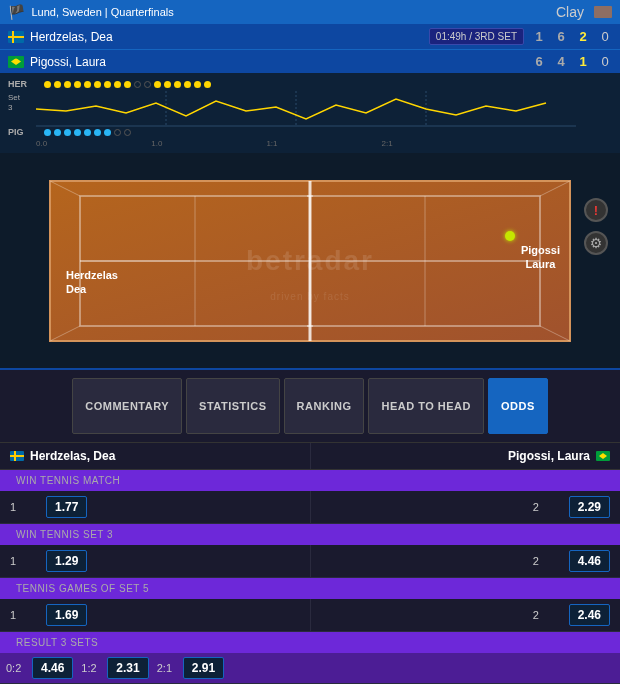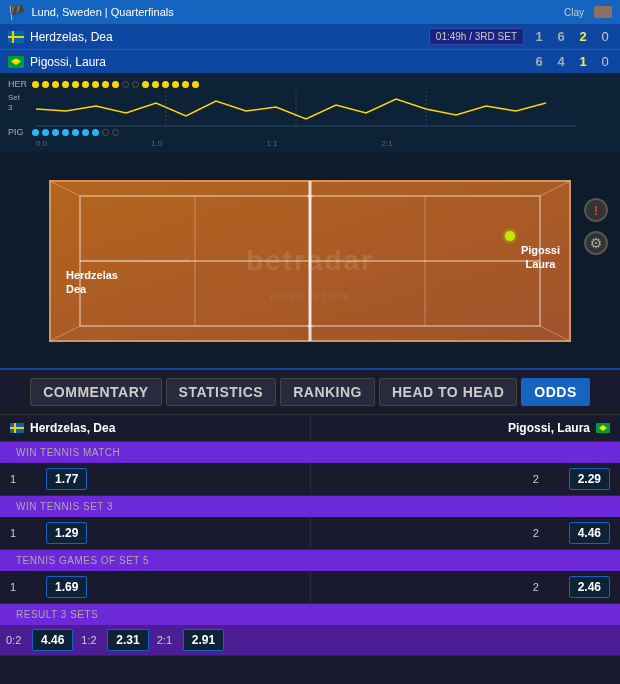--- a/index.html
+++ b/index.html
@@ -120,22 +120,23 @@
       position: relative;
     }
     .chart-row {
       display: flex;
       align-items: center;
       margin-bottom: 2px;
     }
     .chart-label {
       font-size: 9px;
       color: #aaa;
-      width: 24px;
+      width: 36px;
       flex-shrink: 0;
+      font-weight: bold;
     }
     .chart-dots {
       display: flex;
       gap: 3px;
       align-items: center;
       flex-wrap: wrap;
     }
     .dot {
       width: 7px;
       height: 7px;
@@ -242,22 +243,22 @@
       background: #1a1a2e;
       border-top: 2px solid #0d47a1;
       border-bottom: 1px solid #333;
       display: flex;
       align-items: center;
       justify-content: center;
       gap: 4px;
       padding: 8px 0;
     }
     .tab-btn {
-      padding: 5px 12px;
-      font-size: 14px;
+      padding: 21px 12px;
+      font-size: 11px;
       font-weight: bold;
       border: 1px solid #444;
       background: #2a2a3e;
       color: #ccc;
       cursor: pointer;
       border-radius: 2px;
       text-transform: uppercase;
       letter-spacing: 0.5px;
     }
     .tab-btn.active {
@@ -337,21 +338,21 @@
       min-width: 20px;
     }
   </style>
 </head>
 <body>
 
 <div class="top-header">
   <span style="font-size:14px;">🏴</span>
   <span>Lund, Sweden | Quarterfinals</span>
   <span style="flex:1"></span>
-  <span style="font-size:10px; color:#ccc;">Clay</span>
+  <span style="font-size:14px; color:#ccc;">Clay</span>
   <span style="width:18px;height:12px;background:#8d6e63;border-radius:1px;display:inline-block;margin-left:4px;"></span>
 </div>
 
 <div class="scoreboard">
 
   <div class="score-row">
     <span class="player-flag flag-sweden"></span>
     <span class="player-name">Herdzelas, Dea</span>
     <div class="time-badge">01:49h / 3RD SET</div>
     <div class="score-sets">

